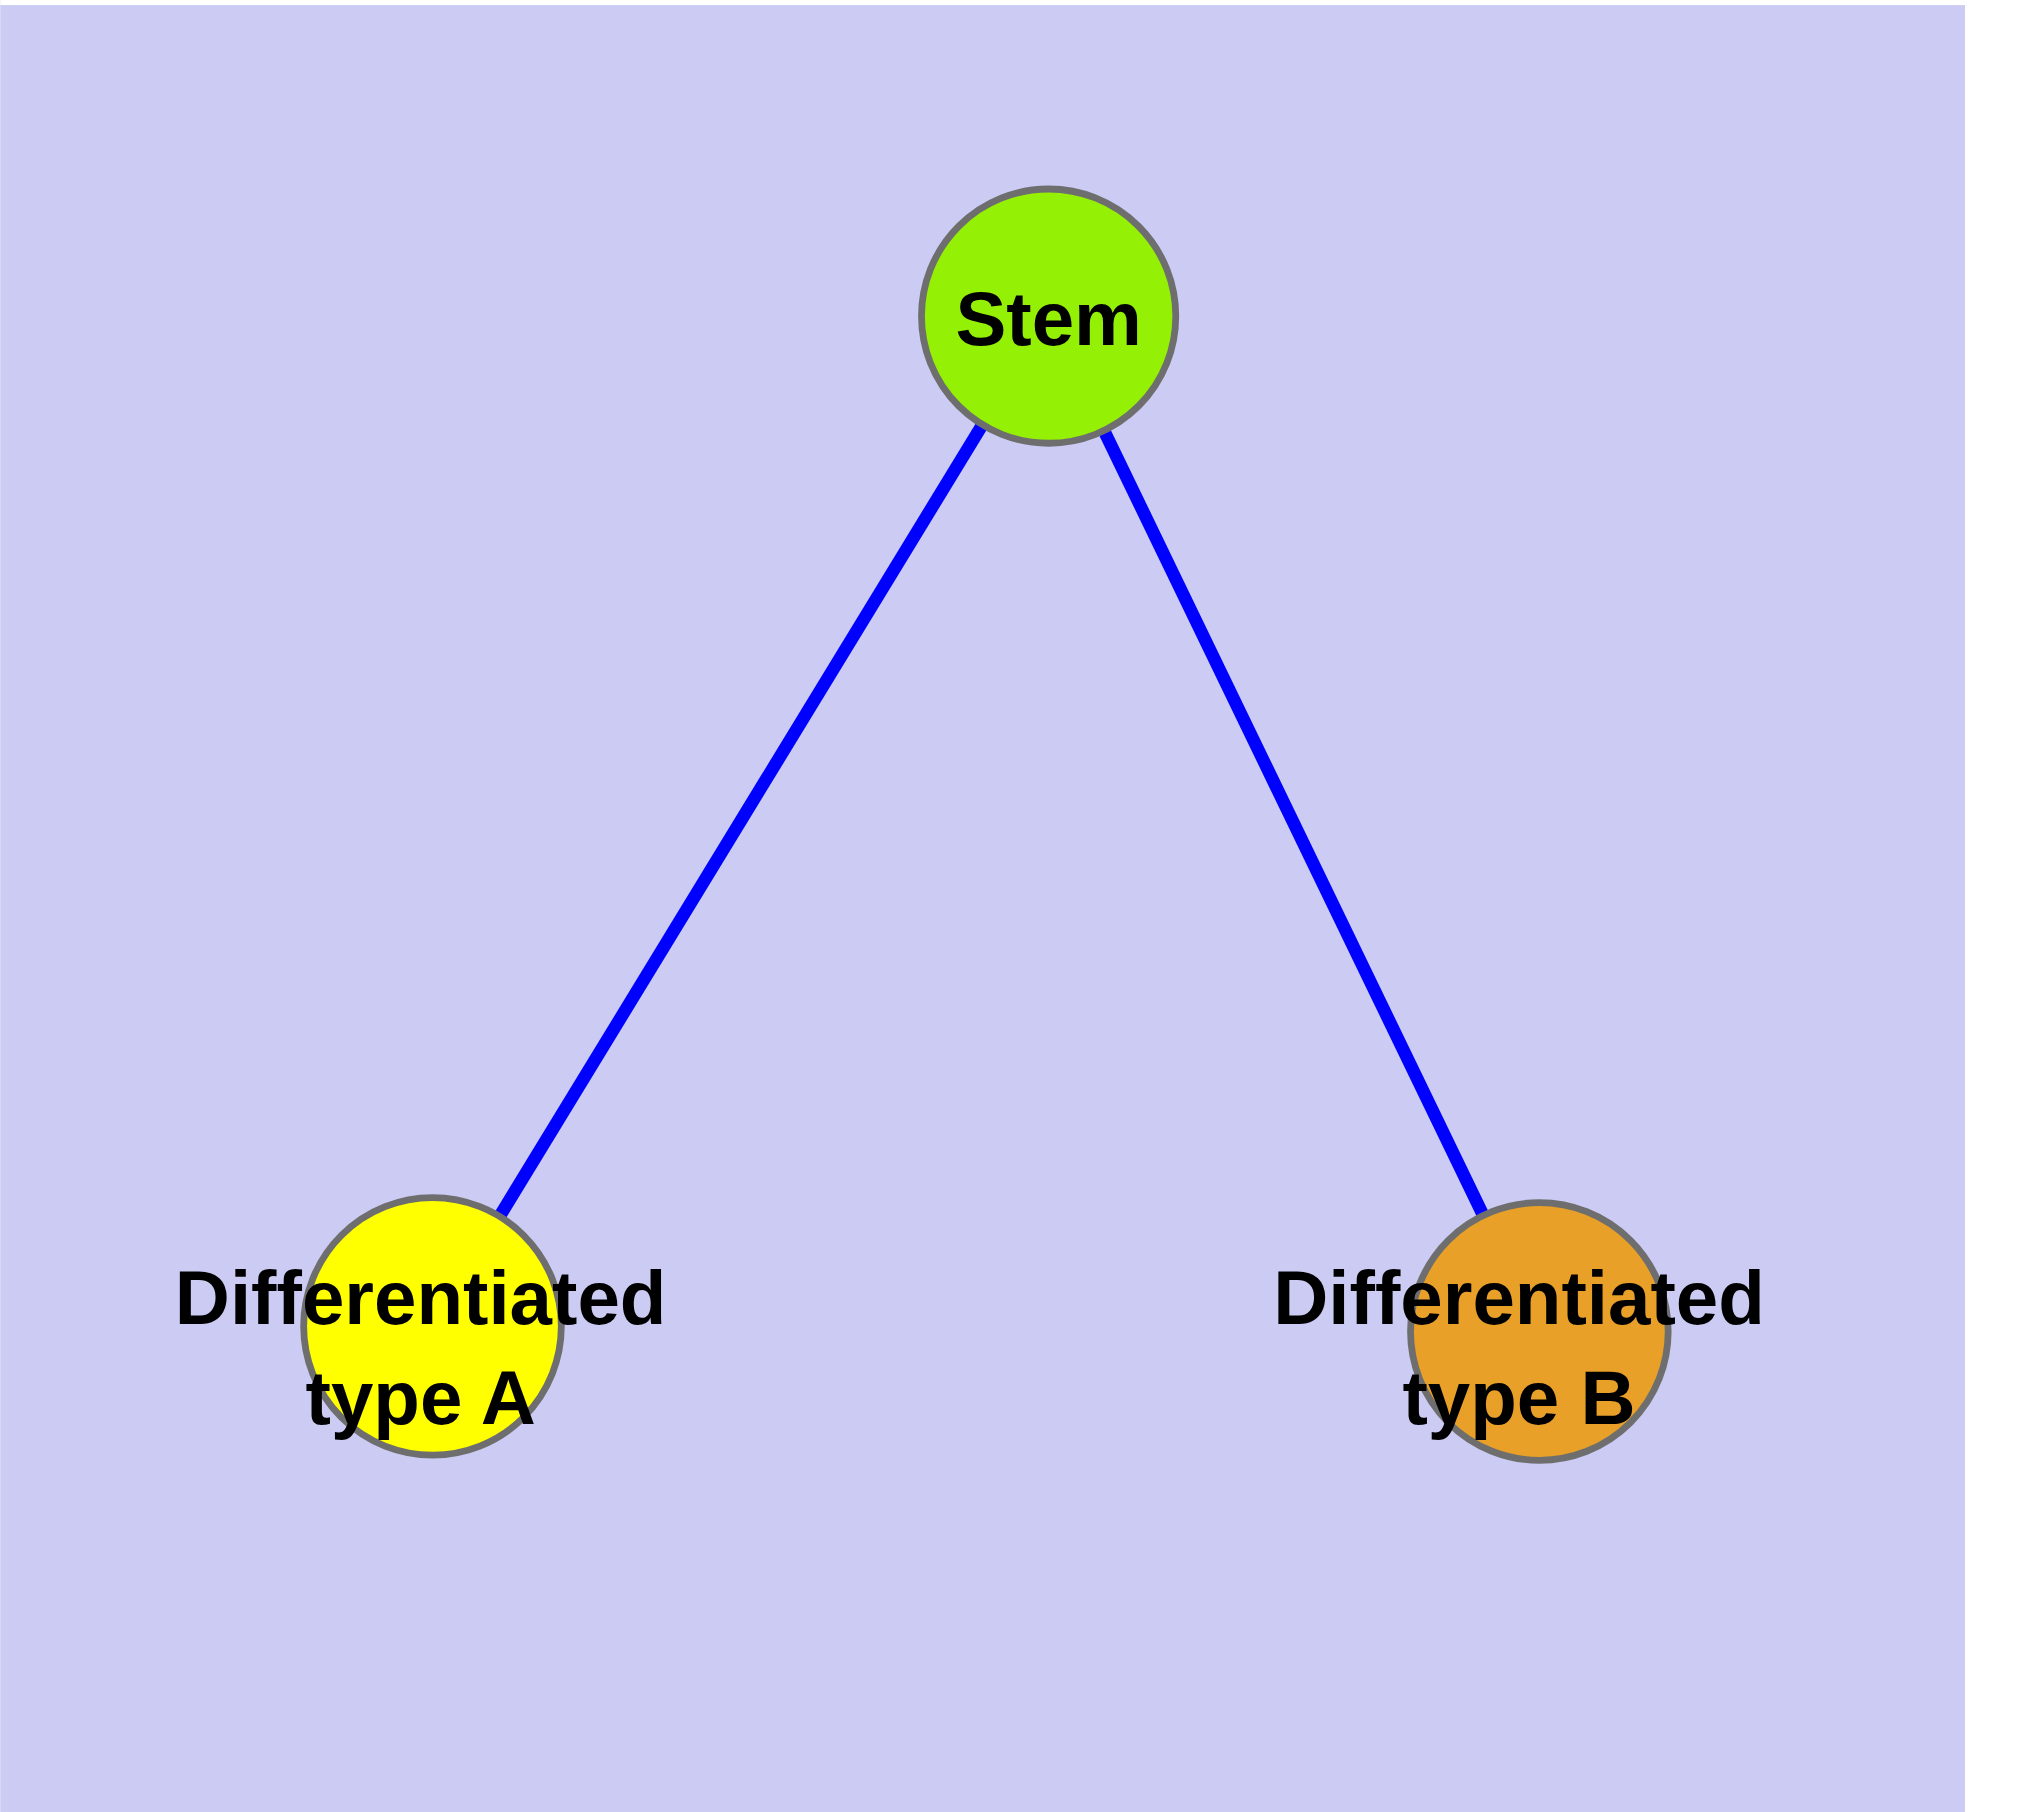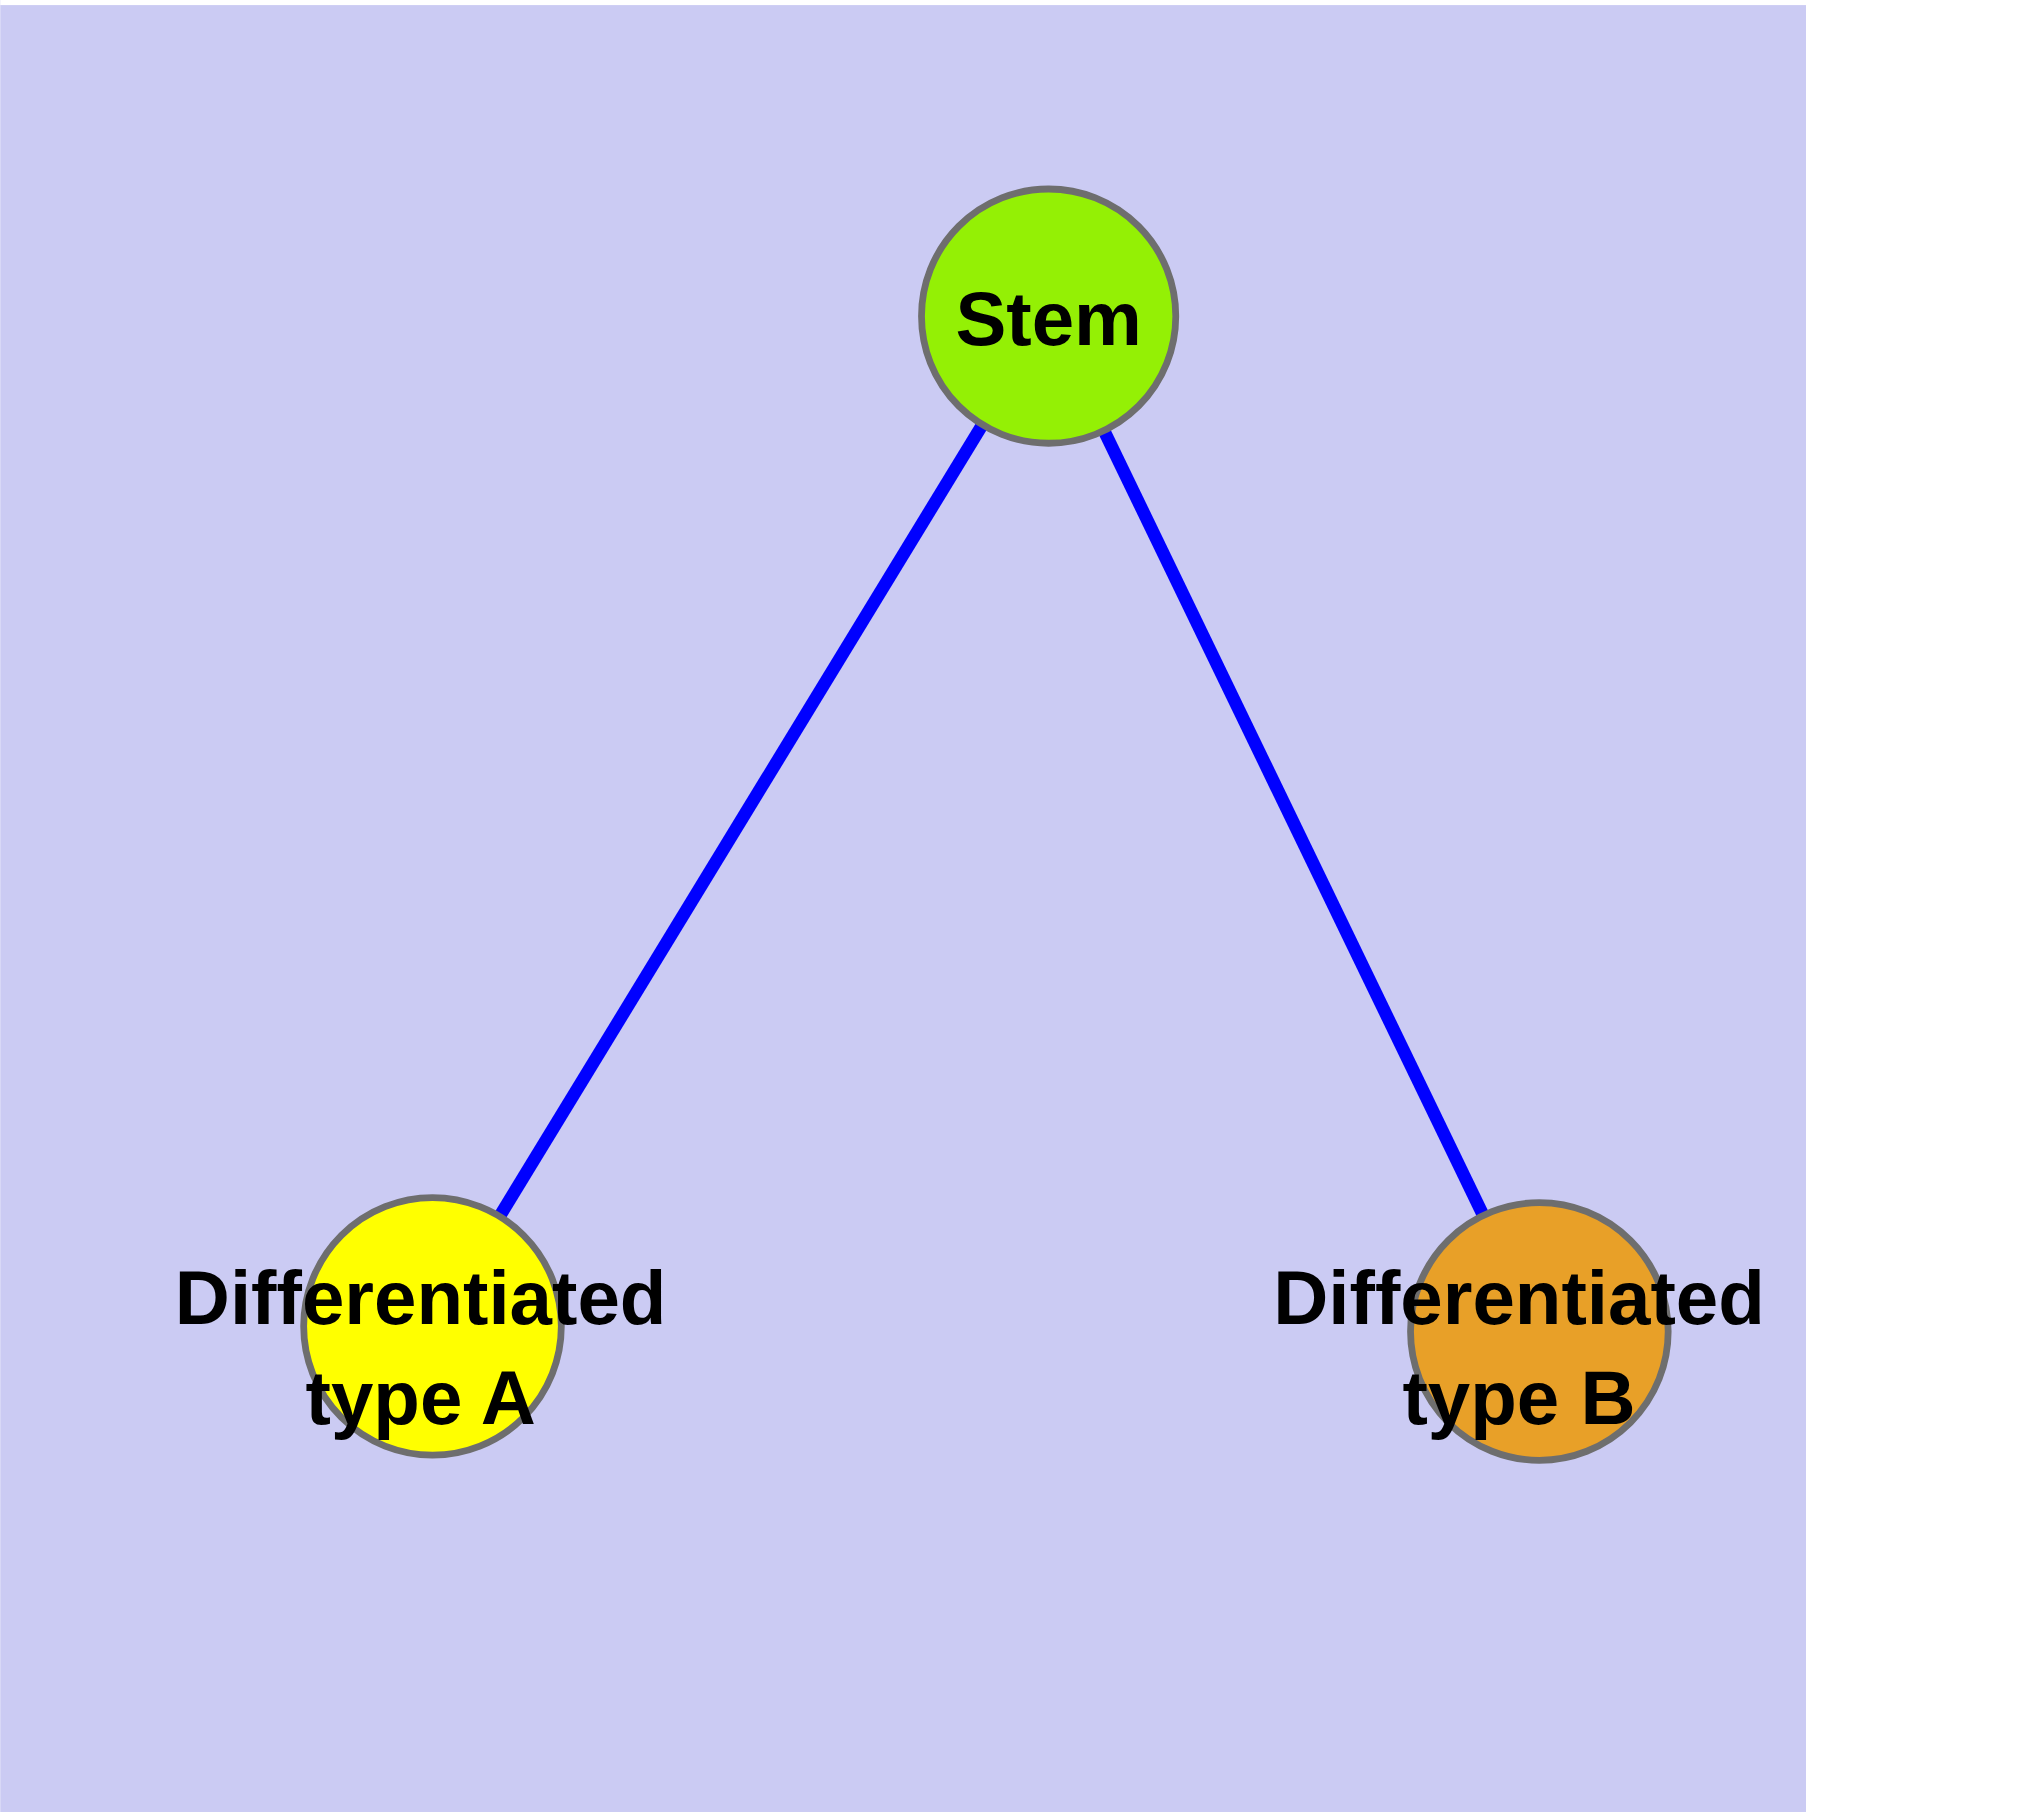--- a/index.html
+++ b/index.html
@@ -2,21 +2,21 @@
 <html style="font-size:13.6px"><head>
 <meta charset="utf-8">
 <style>
   html, body {
     margin: 0;
     padding: 0;
     background: #ffffff;
   }
   .canvas-wrap {
     position: relative;
-    width: 1806px;
+    width: 1965px;
     height: 1812px;
     overflow: hidden;
   }
   svg {
     display: block;
     width: 2021px;
     height: 1812px;
   }
   .node-label {
     font-family: "Liberation Sans", sans-serif;

